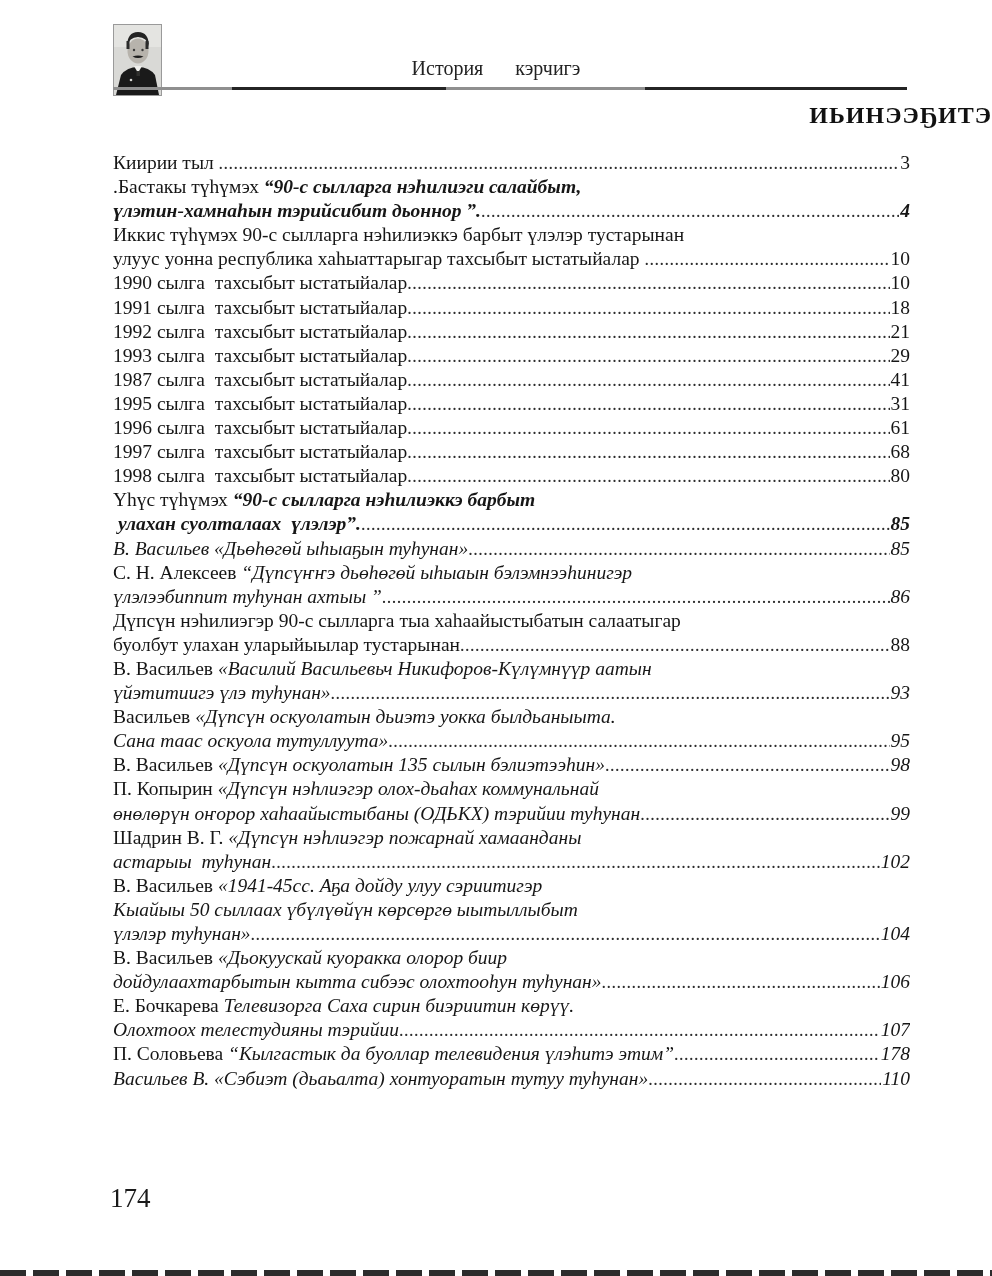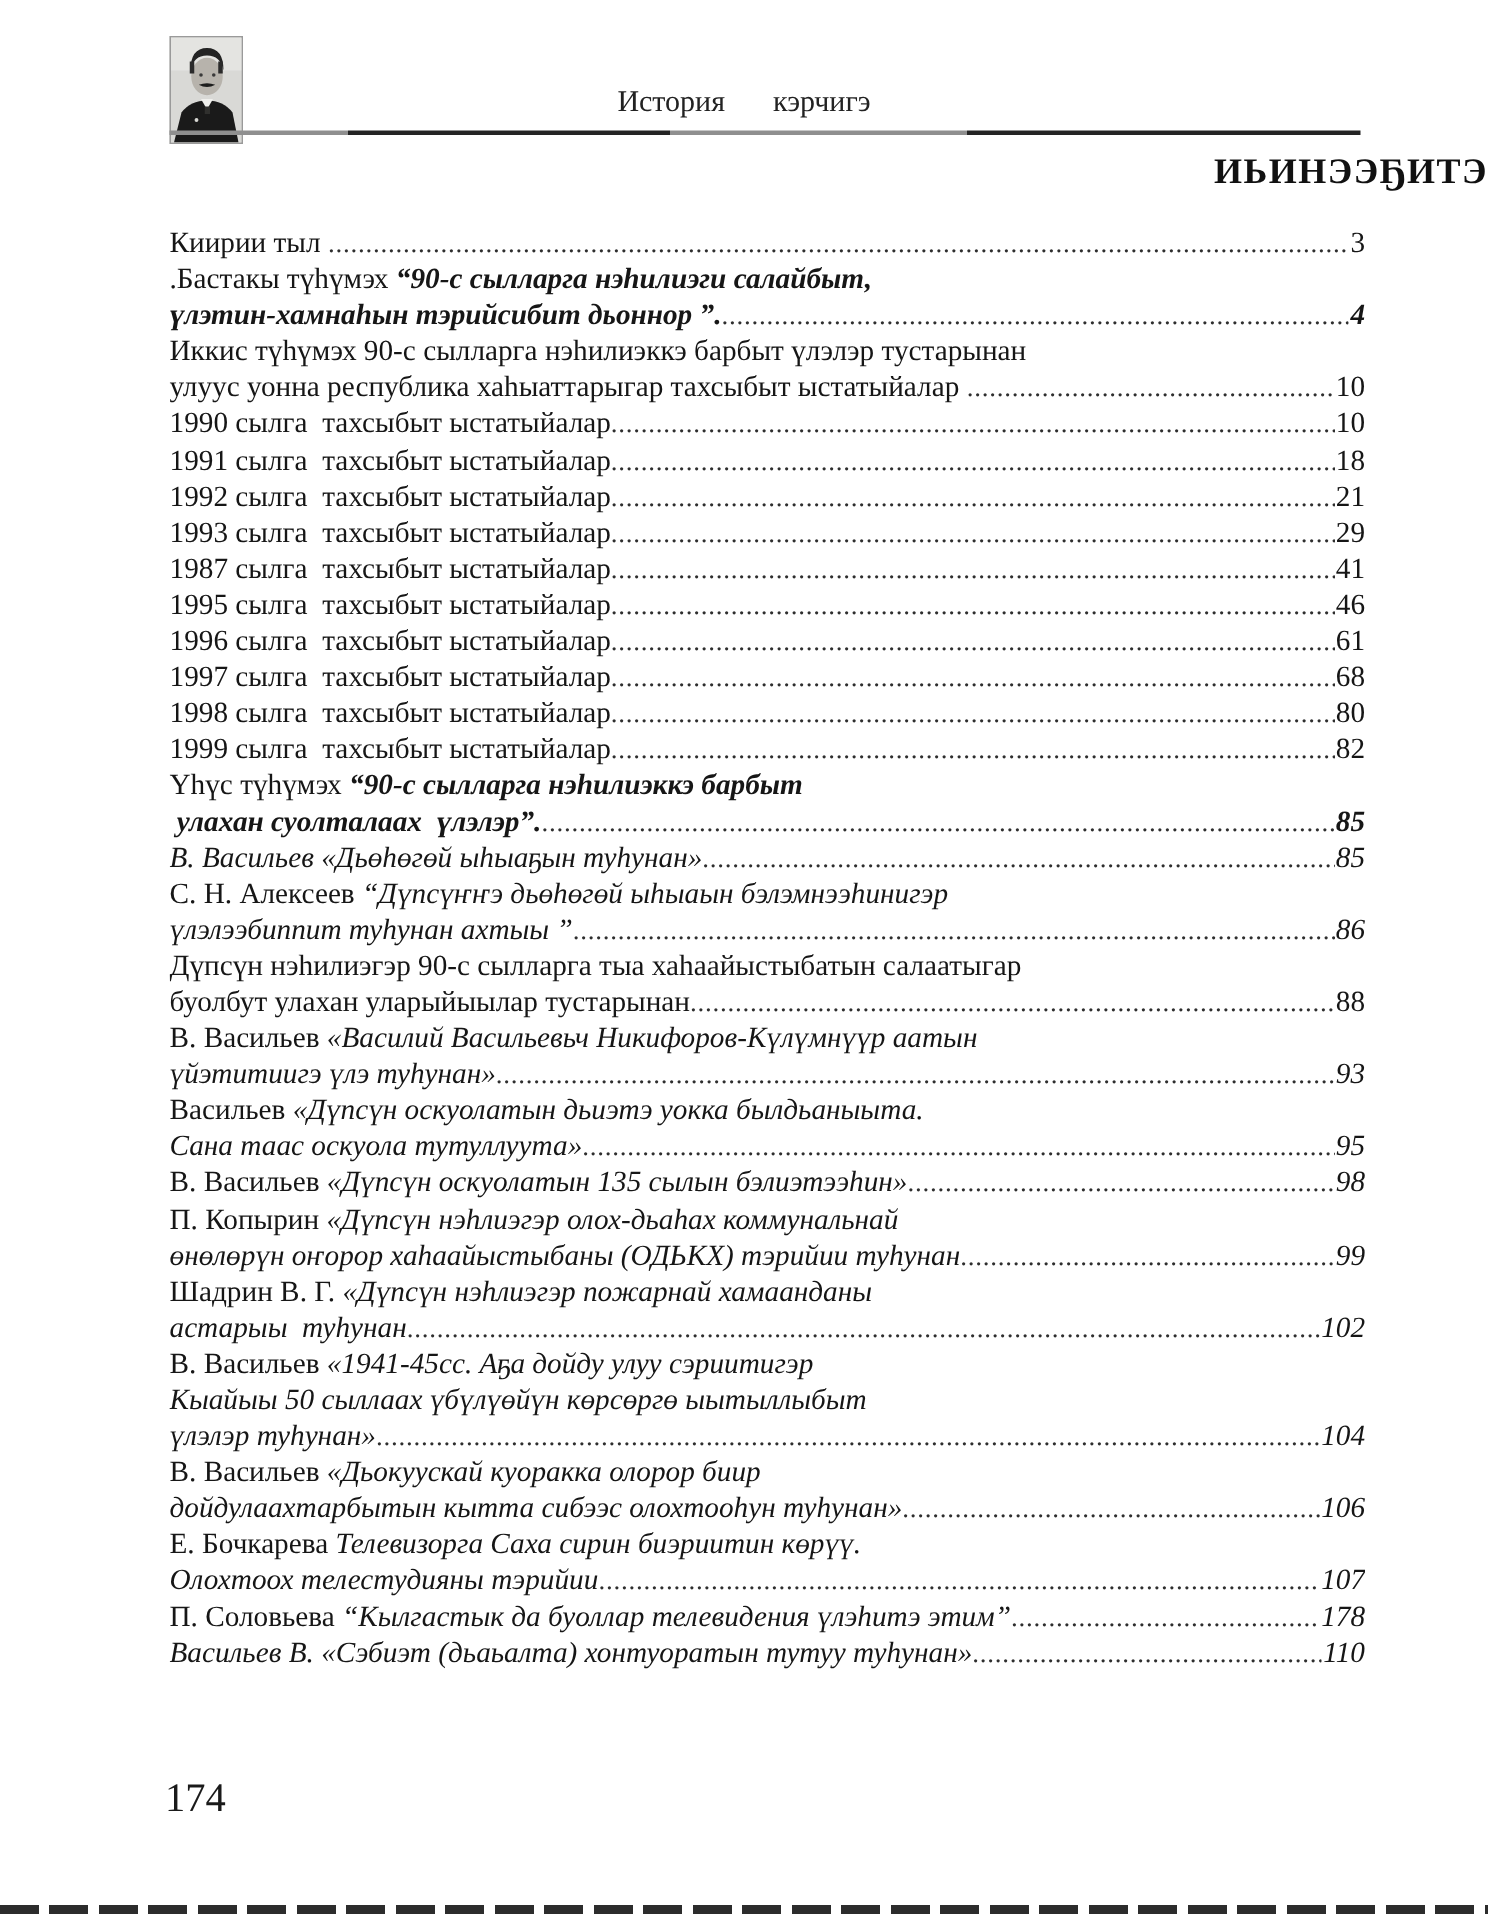--- a/index.html
+++ b/index.html
@@ -107,41 +107,36 @@
         <span class="page-no r">29</span>
       </div>
       <div class="toc-line">
         <span class="seg r">1987 сылга  тахсыбыт ыстатыйалар</span>
         <span class="leader"></span>
         <span class="page-no r">41</span>
       </div>
       <div class="toc-line">
         <span class="seg r">1995 сылга  тахсыбыт ыстатыйалар</span>
         <span class="leader"></span>
-        <span class="page-no r">46</span>
+        <span class="page-no r">31</span>
       </div>
       <div class="toc-line">
         <span class="seg r">1996 сылга  тахсыбыт ыстатыйалар</span>
         <span class="leader"></span>
         <span class="page-no r">61</span>
       </div>
       <div class="toc-line">
         <span class="seg r">1997 сылга  тахсыбыт ыстатыйалар</span>
         <span class="leader"></span>
         <span class="page-no r">68</span>
       </div>
       <div class="toc-line">
         <span class="seg r">1998 сылга  тахсыбыт ыстатыйалар</span>
         <span class="leader"></span>
         <span class="page-no r">80</span>
-      </div>
-      <div class="toc-line">
-        <span class="seg r">1999 сылга  тахсыбыт ыстатыйалар</span>
-        <span class="leader"></span>
-        <span class="page-no r">82</span>
       </div>
       <div class="toc-line">
         <span class="seg b">Үһүс түһүмэх </span>
         <span class="seg bi">“90-с сылларга нэһилиэккэ барбыт</span>
       </div>
       <div class="toc-line">
         <span class="seg bi"> улахан суолталаах  үлэлэр”.</span>
         <span class="leader"></span>
         <span class="page-no bi">85</span>
       </div>

